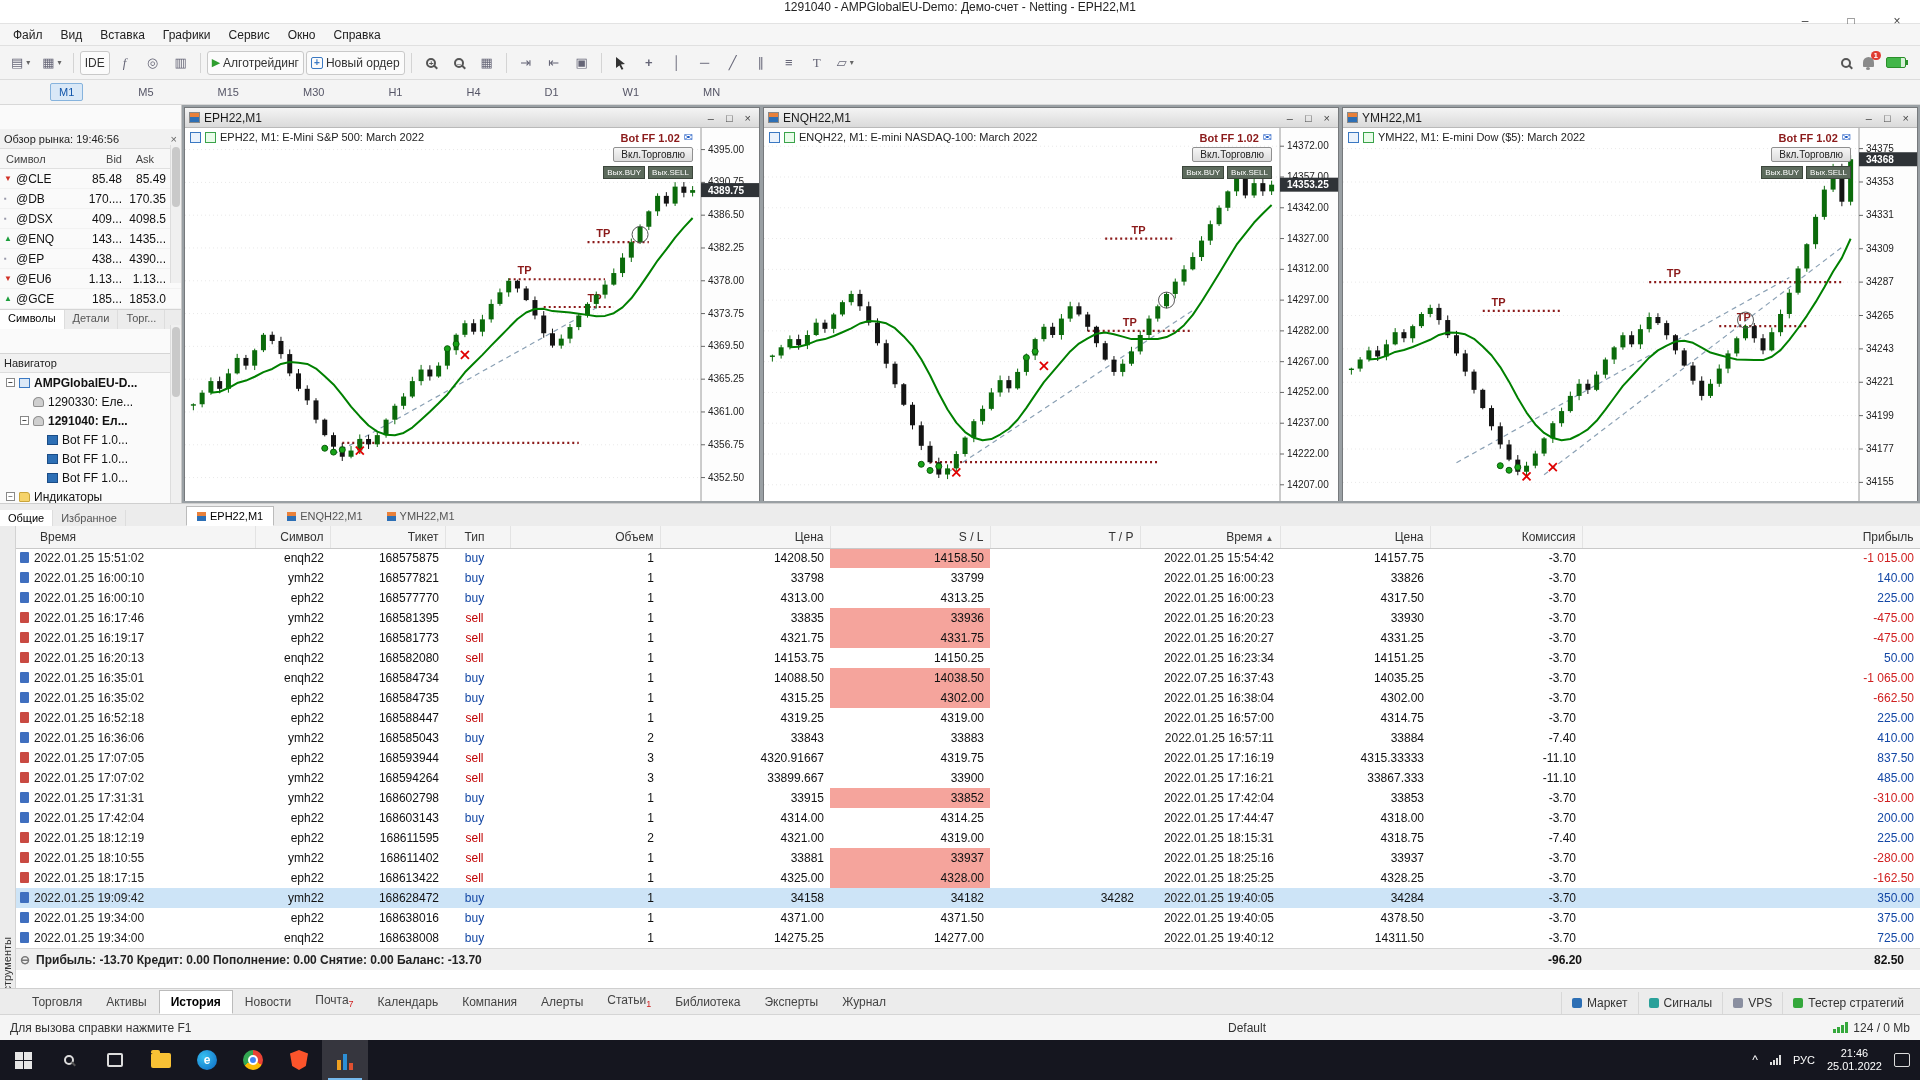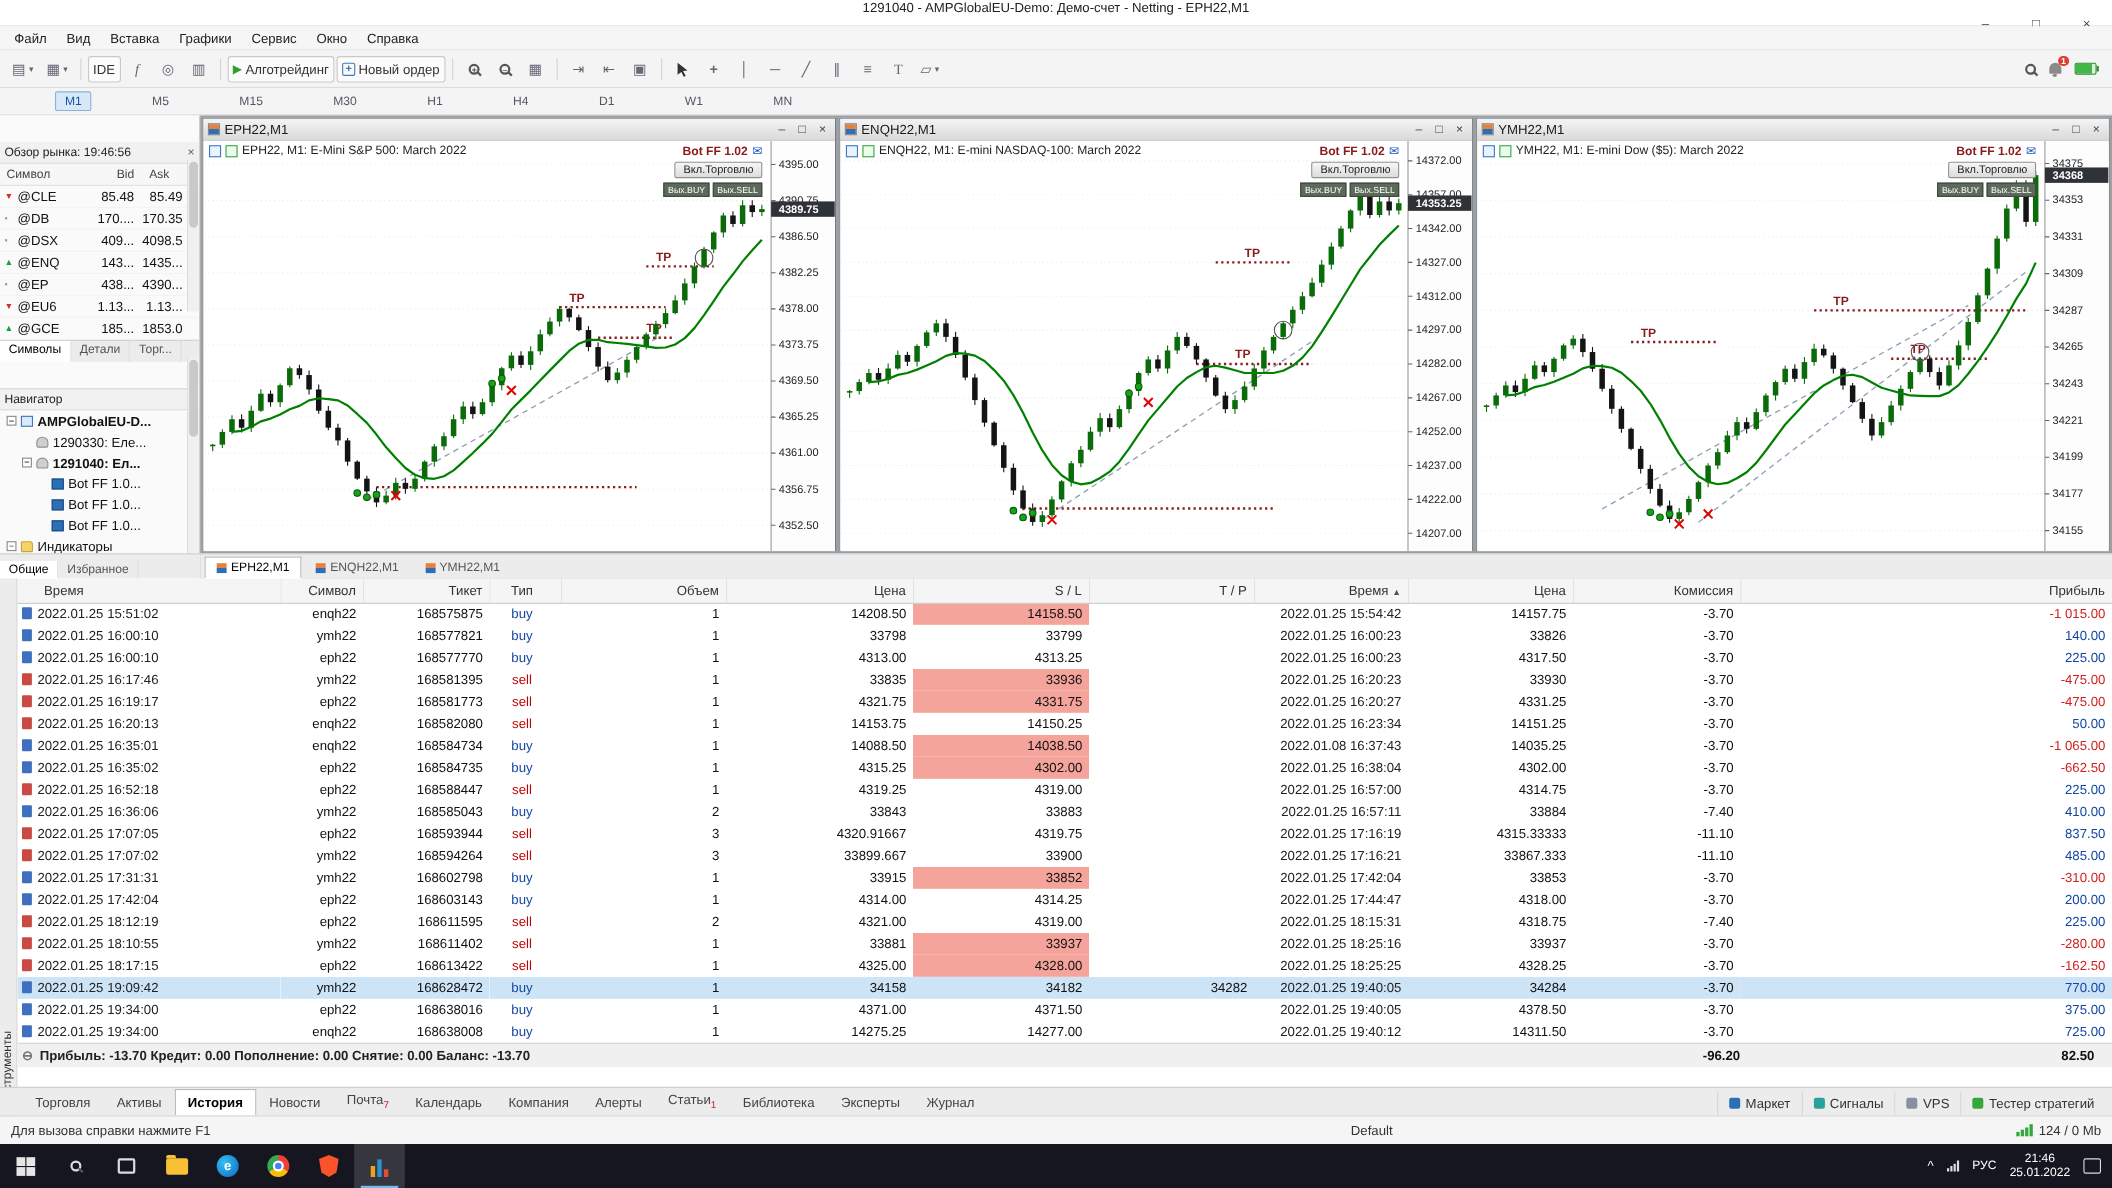--- a/index.html
+++ b/index.html
@@ -1113,21 +1113,21 @@
   </tr>
         <tr class="">
     <td class="l time-cell"><span class="deal-ic b"></span>2022.01.25 16:35:01</td>
     <td>enqh22</td>
     <td>168584734</td>
     <td class="c t-buy">buy</td>
     <td>1</td>
     <td>14088.50</td>
     <td class="slhit">14038.50</td>
     <td></td>
-    <td class="time-cell">2022.01.08 16:37:43</td>
+    <td class="time-cell">2022.07.25 16:37:43</td>
     <td>14035.25</td>
     <td>-3.70</td>
     <td class="p-neg">-1 065.00</td>
   </tr>
         <tr class="">
     <td class="l time-cell"><span class="deal-ic b"></span>2022.01.25 16:35:02</td>
     <td>eph22</td>
     <td>168584735</td>
     <td class="c t-buy">buy</td>
     <td>1</td>
@@ -1270,21 +1270,21 @@
     <td>ymh22</td>
     <td>168628472</td>
     <td class="c t-buy">buy</td>
     <td>1</td>
     <td>34158</td>
     <td class="">34182</td>
     <td>34282</td>
     <td class="time-cell">2022.01.25 19:40:05</td>
     <td>34284</td>
     <td>-3.70</td>
-    <td class="p-pos">770.00</td>
+    <td class="p-pos">350.00</td>
   </tr>
         <tr class="">
     <td class="l time-cell"><span class="deal-ic b"></span>2022.01.25 19:34:00</td>
     <td>eph22</td>
     <td>168638016</td>
     <td class="c t-buy">buy</td>
     <td>1</td>
     <td>4371.00</td>
     <td class="">4371.50</td>
     <td></td>

